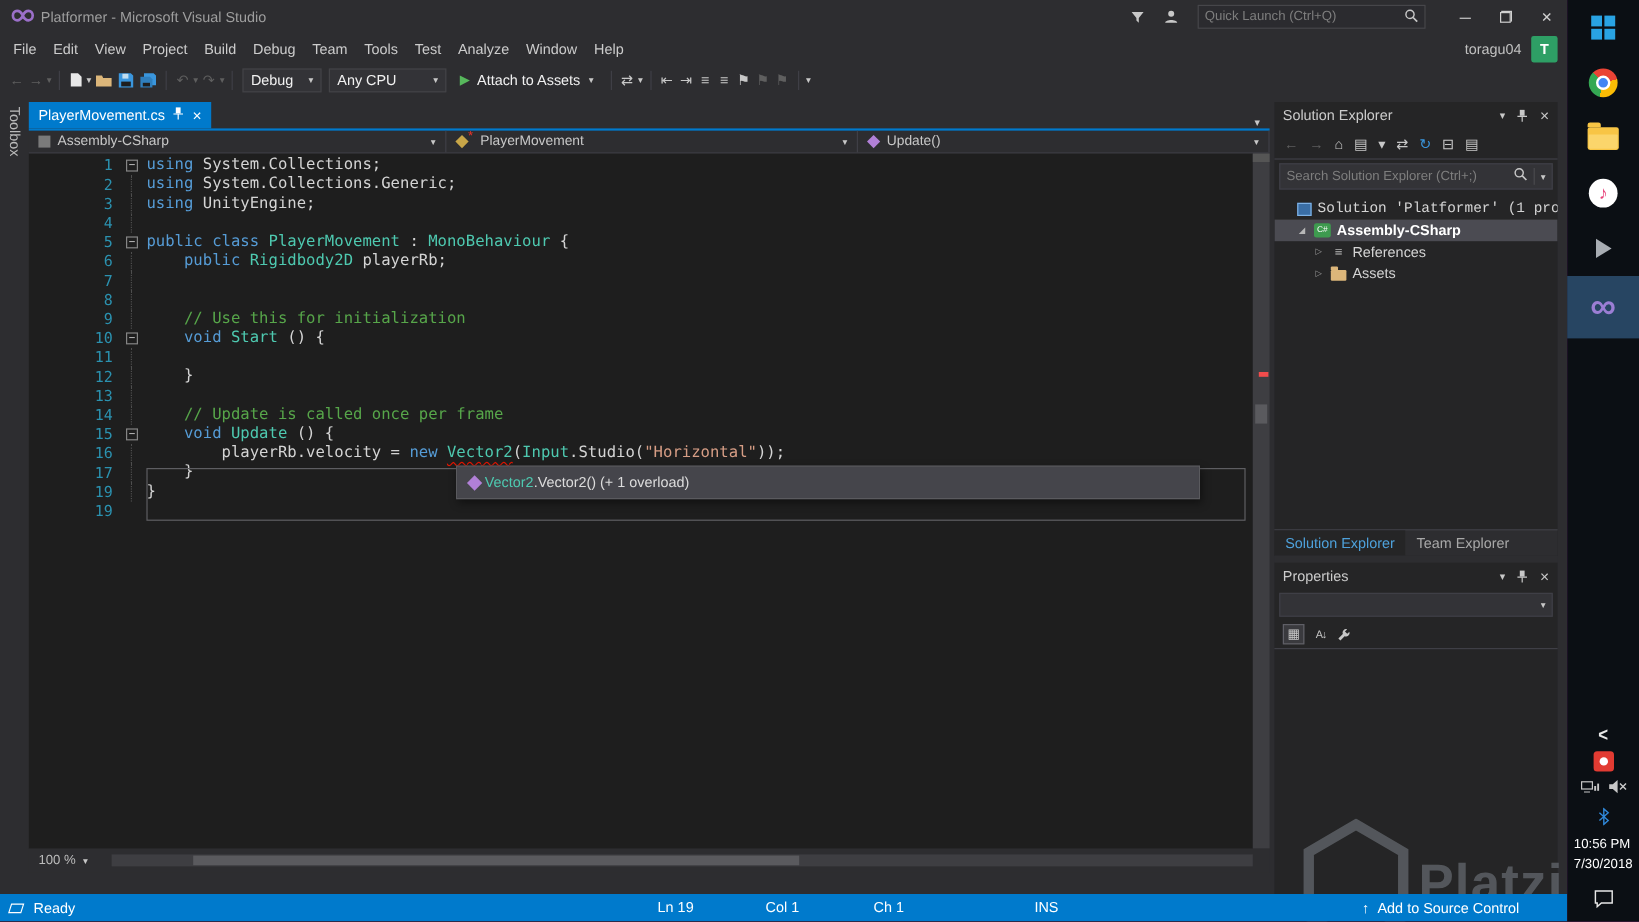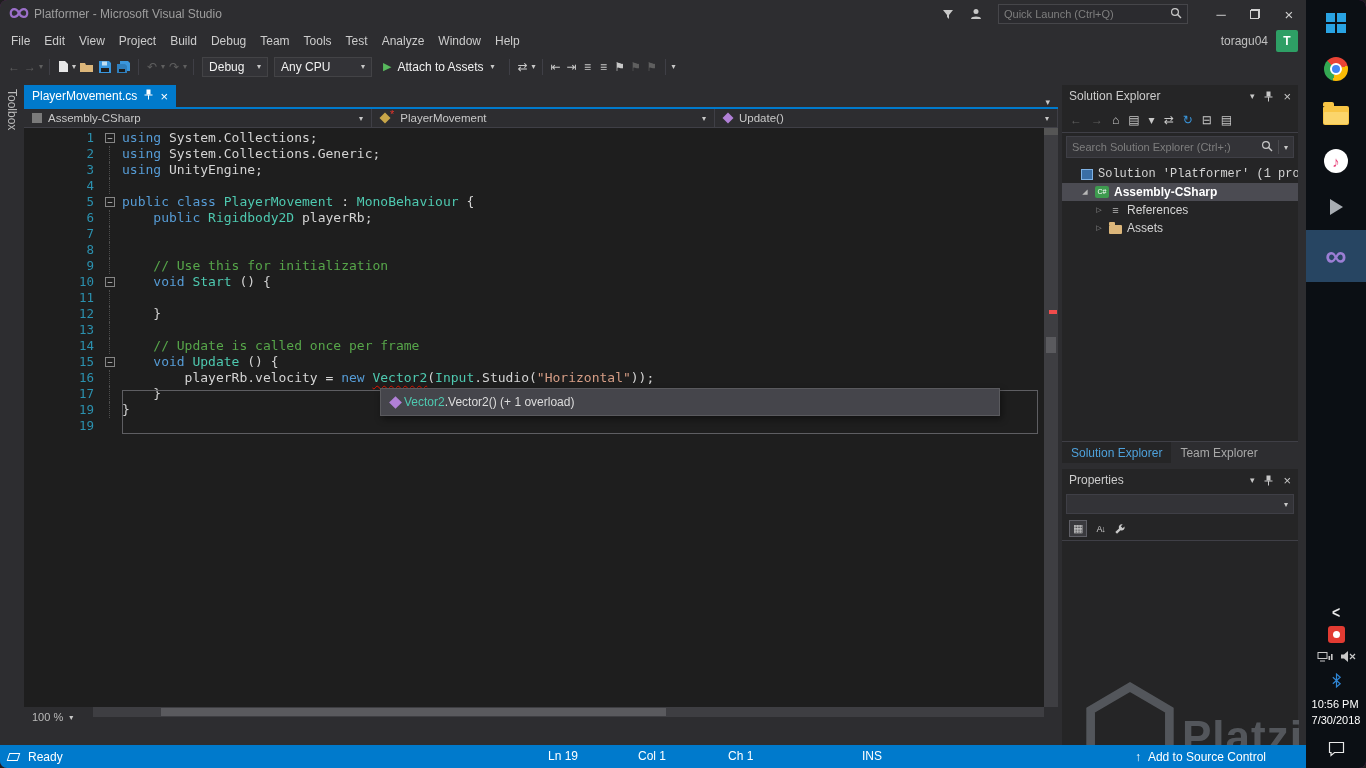--- a/index.html
+++ b/index.html
@@ -1,18 +1,18 @@
 <!DOCTYPE html>
 <html><head>
 <meta charset="utf-8">
 <style>
   * { margin:0; padding:0; box-sizing:border-box; }
   html,body { width:1366px; height:768px; overflow:hidden; background:#1e1e1e;
               font-family:"Liberation Sans", sans-serif; }
-  #screen { position:relative; width:1366px; height:768px; background:#701a75; overflow:hidden;border-radius:7px; }
+  #screen { position:relative; width:1366px; height:768px; background:#701a75; overflow:hidden; }
 
   
   #vs-window { position:absolute; left:0; top:0; width:1306px; height:768px; background:#2d2d30; }
 
   
   #title-bar { height:28px; display:flex; align-items:center; padding-left:8px; color:#999; font-size:12px; }
   #title-text { margin-left:4px; color:#9e9e9e; white-space:nowrap; }
   #title-right { margin-left:auto; display:flex; align-items:center; }
   .tb-flag { margin-right:16px; display:flex; }
   #quick-launch { width:190px; height:20px; background:#2b2b2f; border:1px solid #46464a;
@@ -89,21 +89,21 @@
   .tt-sig { display:flex; align-items:center; gap:4px; padding:6px 10px; background:#45454b; }
   .tt-method-icon { width:9px; height:9px; background:#b180d7; transform:rotate(45deg); flex:none; }
   .tt-type { color:#4ec9b0; }
   .tt-msg { padding:8px 10px 10px; background:#3b3b40; border-top:1px solid #515156; }
 
   #vscroll { width:14px; flex:none; background:#3e3e42; position:relative; }
   #vscroll .split-handle { position:absolute; top:0; left:0; right:0; height:7px; background:#555; }
   #vscroll .err-marker { position:absolute; top:182px; right:1px; width:8px; height:4px; background:#f14c4c; }
   #vscroll .thumb { position:absolute; top:209px; left:2px; width:10px; height:16px; background:#5a5a5e; }
 
-  #editor-bottom { height:20px; flex:none; background:#2d2d30; display:flex; padding-left:8px; gap:20px; }
+  #editor-bottom { height:20px; flex:none; background:#2d2d30; display:flex; align-items:center; padding-left:8px; gap:20px; }
   #zoom-ctl { display:flex; align-items:center; gap:6px; color:#bbb; font-size:11px; flex:none; }
   #zoom-ctl .nav-dd { font-size:8px; color:#c8c8c8; }
   #hscroll { flex:1; height:10px; background:#3e3e42; position:relative; margin-right:14px; }
   #hscroll .thumb { position:absolute; left:68px; width:505px; top:1px; bottom:1px; background:#5a5a5e; }
 
   
   #right-panels { width:236px; flex:none; margin-left:4px; display:flex; flex-direction:column; }
   .panel { background:#252526; display:flex; flex-direction:column; }
   #solution-explorer { height:378px; }
   .panel-header { height:22px; flex:none; display:flex; align-items:center; padding:0 7px; color:#ccc; font-size:12px; gap:10px; }

